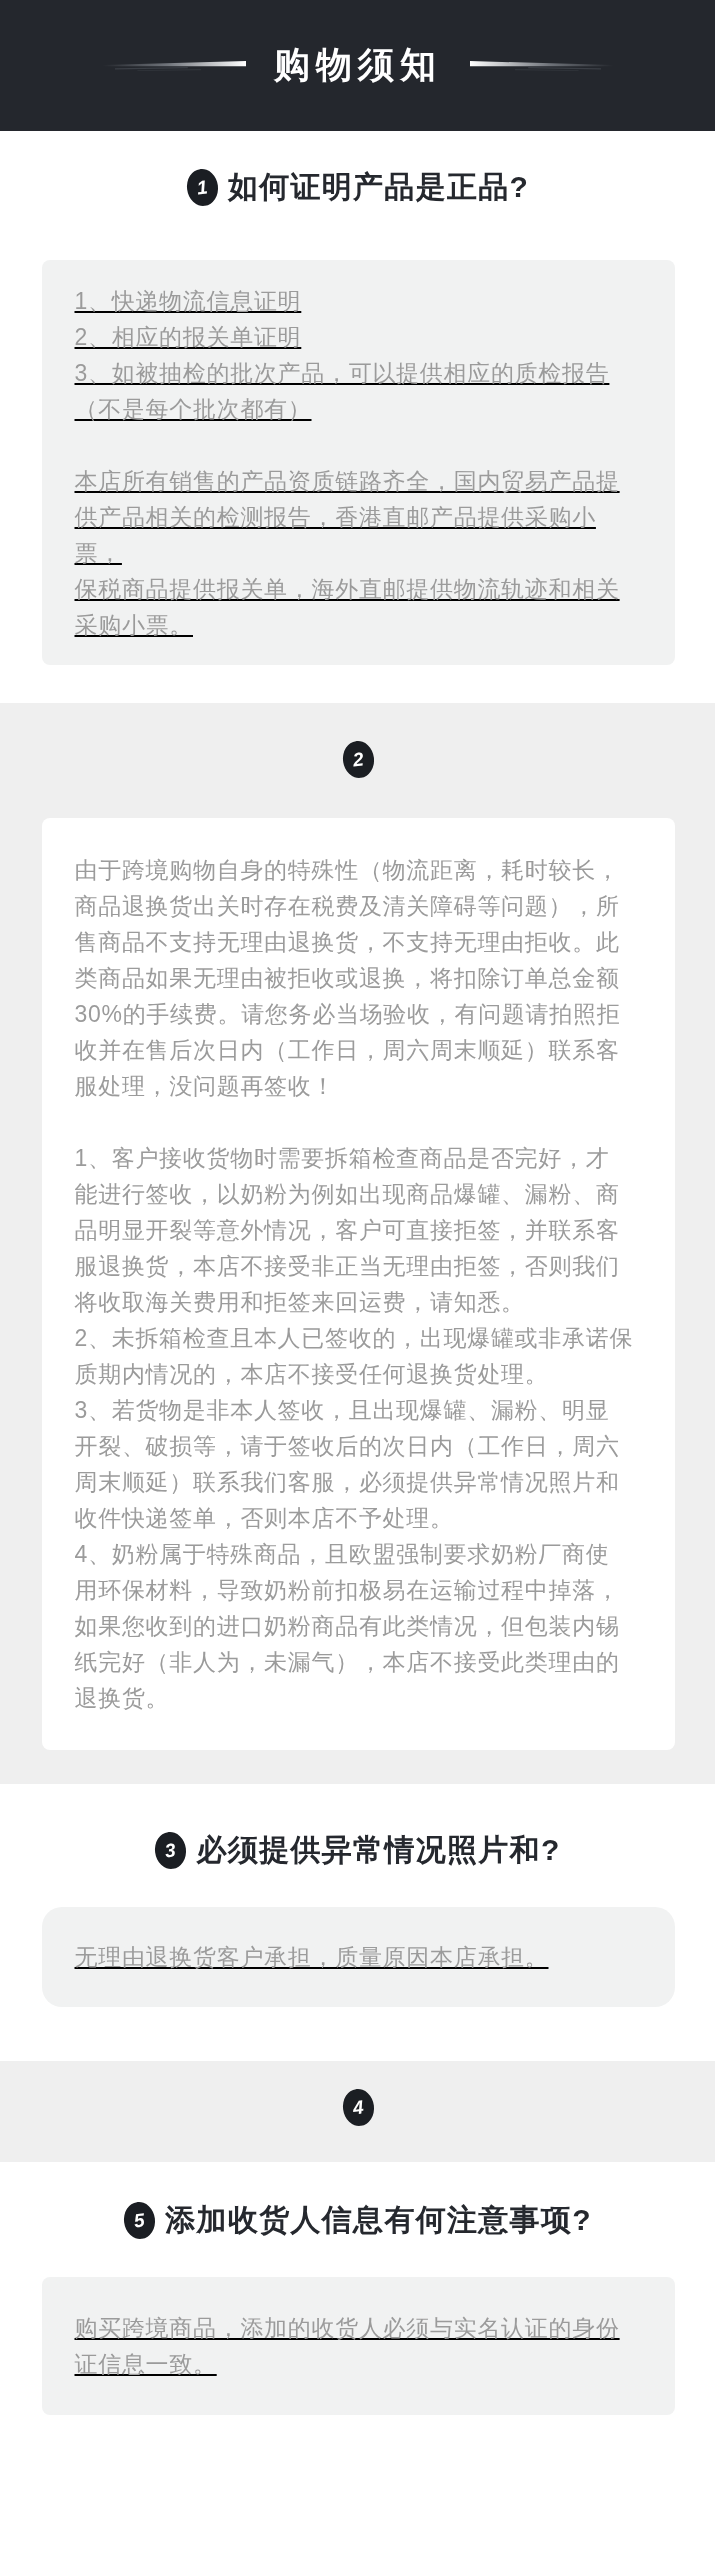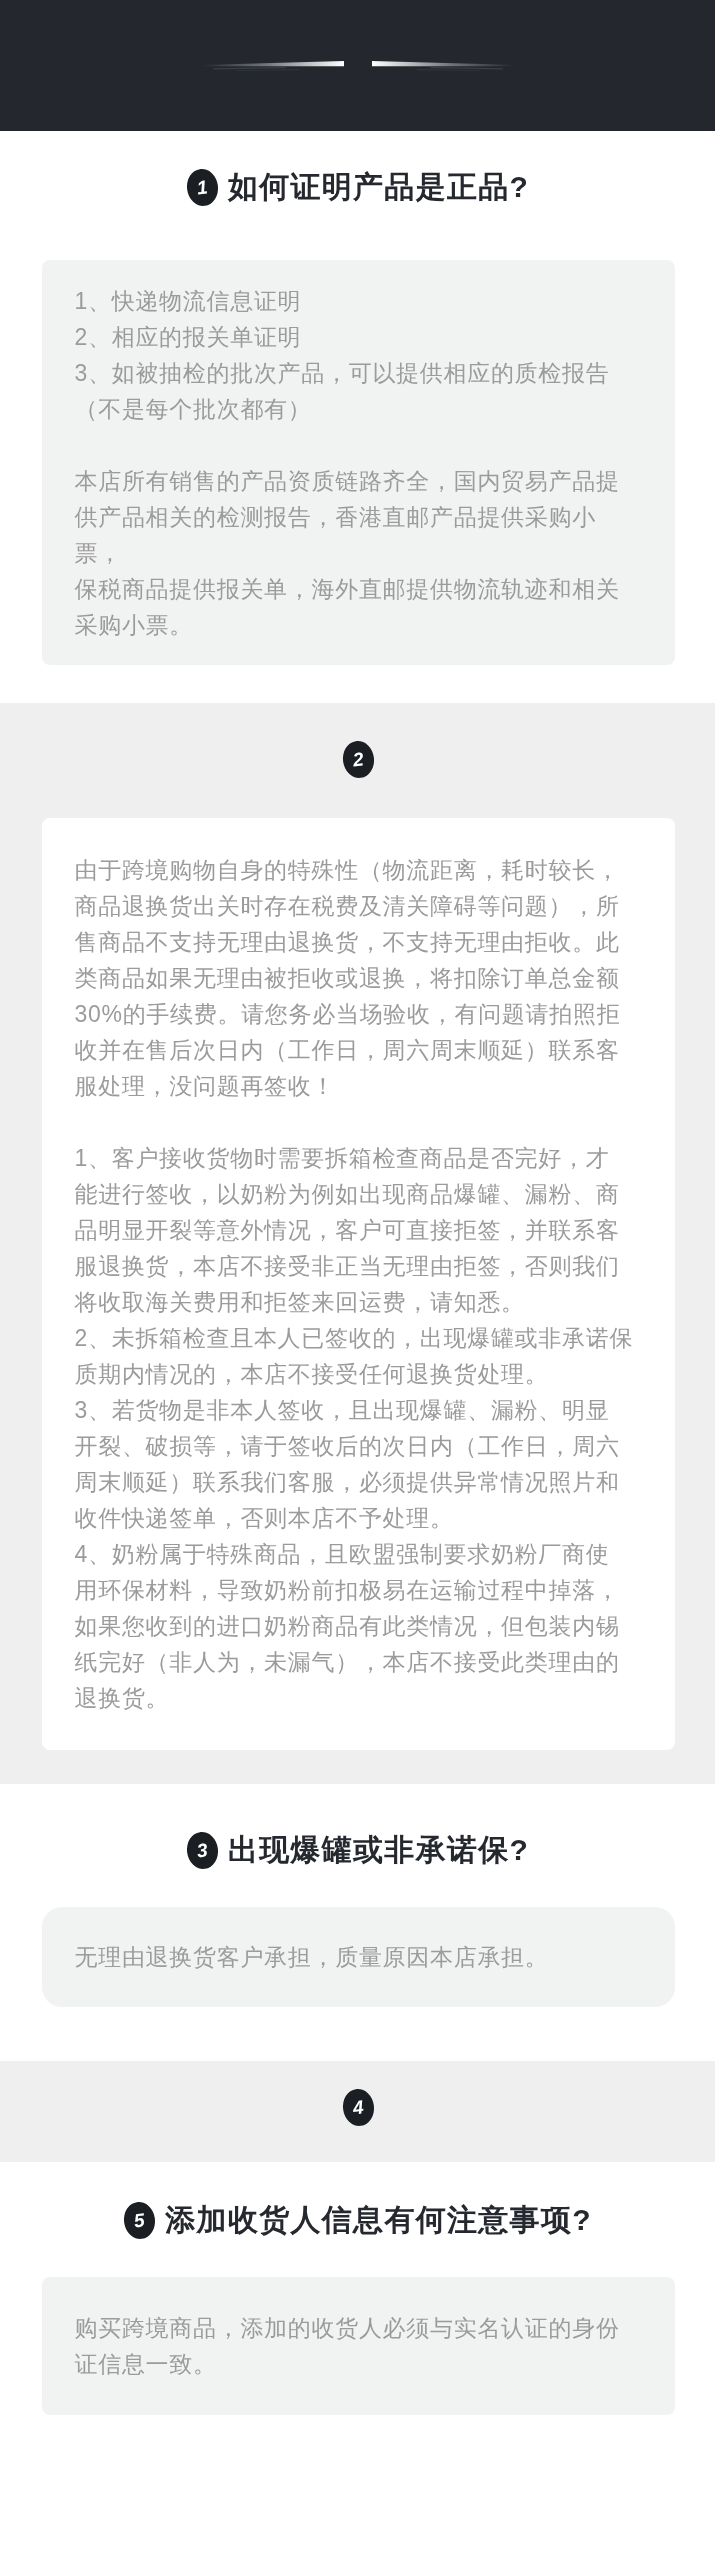--- a/index.html
+++ b/index.html
@@ -63,21 +63,21 @@
     white-space: nowrap;
   }
 
   .panel {
     width: 633px;
     margin-left: auto;
     margin-right: auto;
     border-radius: 8px;
     box-sizing: border-box;
   }
-  .sec.plain .panel { background: #f1f2f2; }
+  .sec.plain .panel { background: #f1f2f2; text-decoration: underline; }
   .sec.band { background: #efefef; }
   .sec.band .panel { background: #ffffff; }
 
   .body-text {
     margin: 0;
     font-size: 23px;
     line-height: 36px;
     color: #9b9b9b;
     white-space: pre-line;
     letter-spacing: 0.7px;
@@ -111,20 +111,21 @@
         <linearGradient id="fadeA" x1="0" y1="0" x2="1" y2="0">
           <stop offset="0" stop-color="#24272d"></stop>
           <stop offset="0.45" stop-color="#70747b"></stop>
           <stop offset="1" stop-color="#ffffff"></stop>
         </linearGradient>
       </defs>
       <polygon points="0,9 216,3 216,11 0,11" fill="url(#fadeA)"></polygon>
       <polygon points="18,14 128,12 128,14 18,16" fill="#3b3f46"></polygon>
       <polygon points="52,17 148,15 148,17 52,18" fill="#31353b"></polygon>
     </svg>
+    <h1 class="header-title">购物须知</h1>
     <svg class="flourish right" viewBox="0 0 216 20">
       <polygon points="0,9 216,3 216,11 0,11" fill="url(#fadeA)"></polygon>
       <polygon points="18,14 128,12 128,14 18,16" fill="#3b3f46"></polygon>
       <polygon points="52,17 148,15 148,17 52,18" fill="#31353b"></polygon>
     </svg>
   </div>
 
   <div class="sec plain s1">
     <div class="sec-heading">
       <span class="num-badge">
@@ -177,21 +178,21 @@
 纸完好（非人为，未漏气），本店不接受此类理由的
 退换货。</p>
     </div>
   </div>
 
   <div class="sec plain s3">
     <div class="sec-heading">
       <span class="num-badge">
         <span class="num">3</span>
       </span>
-      <h2 class="sec-title">出现爆罐或非承诺保?</h2>
+      <h2 class="sec-title">必须提供异常情况照片和?</h2>
     </div>
     <div class="panel">
       <p class="body-text">无理由退换货客户承担，质量原因本店承担。</p>
     </div>
   </div>
 
   <div class="sec band s4">
     <div class="sec-heading">
       <span class="num-badge">
         <span class="num">4</span>

